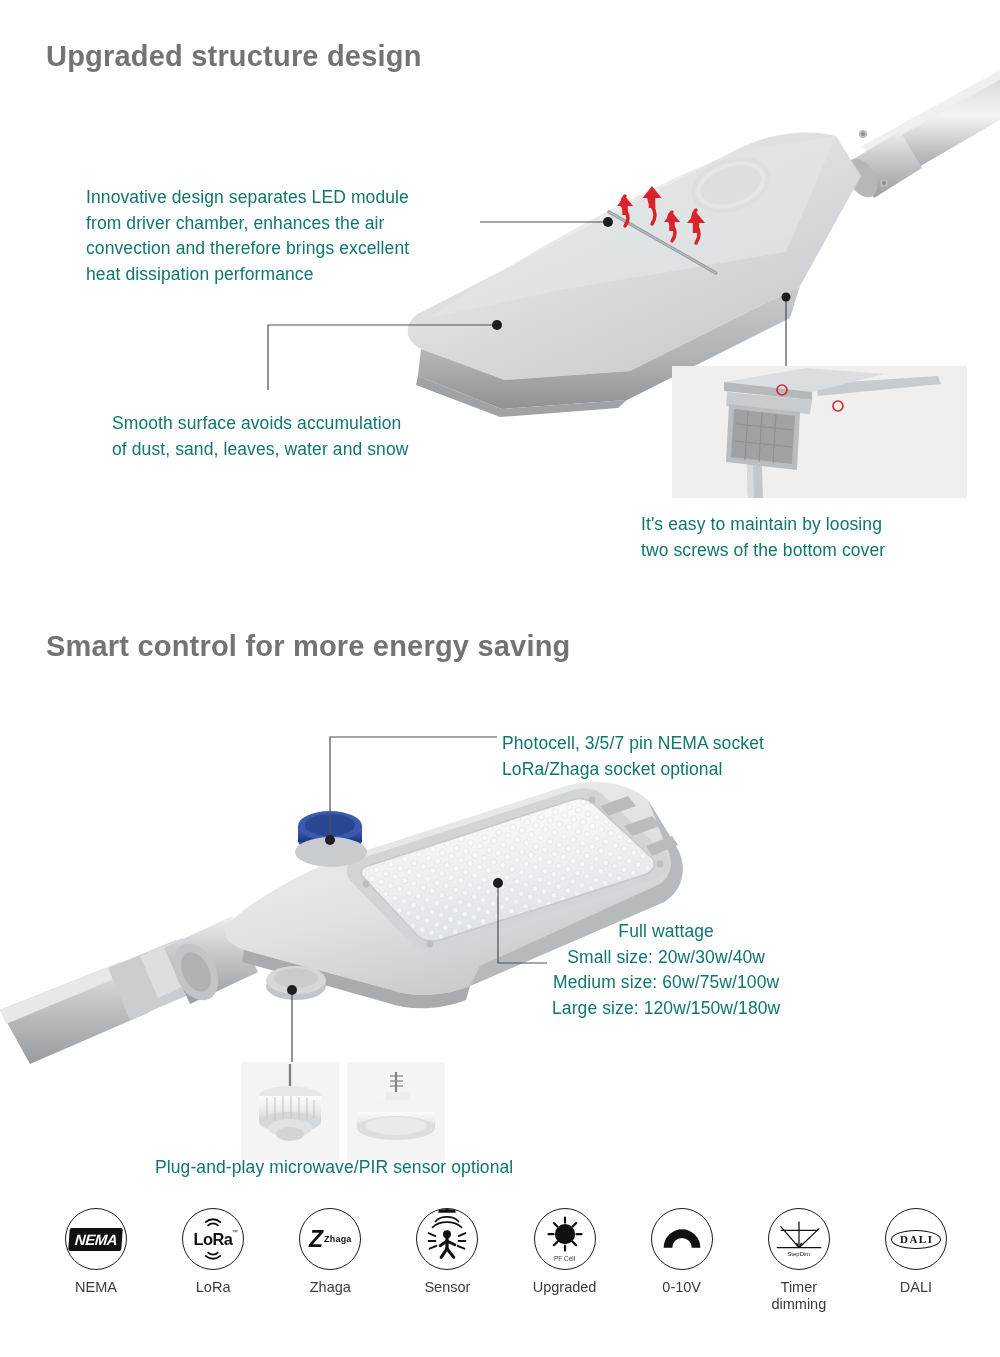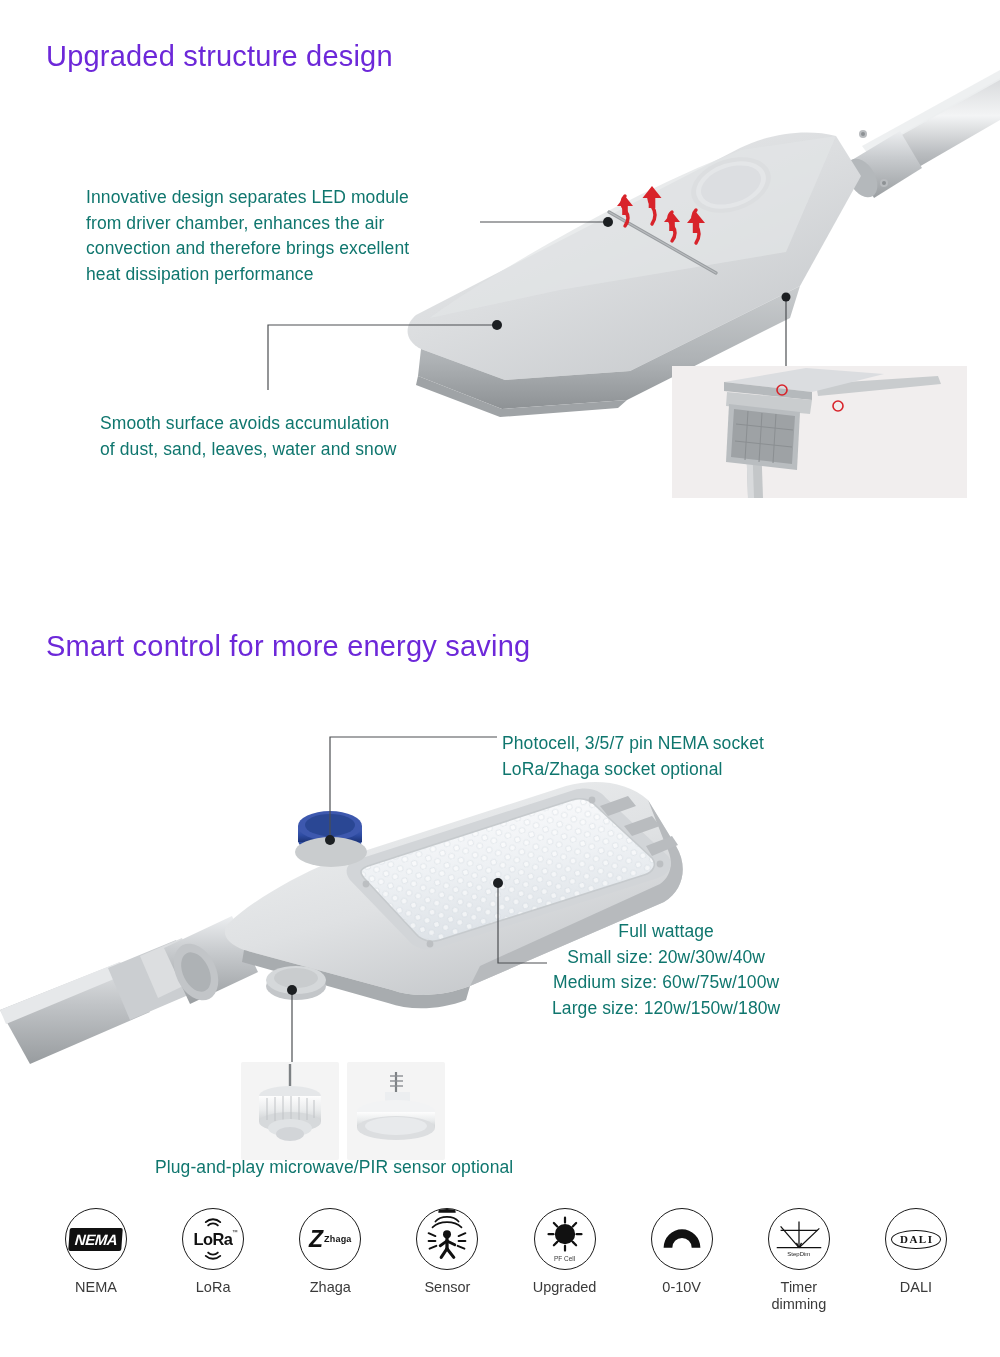--- a/index.html
+++ b/index.html
@@ -6,39 +6,39 @@
   html, body {
     width: 1000px; height: 1357px;
     background: #ffffff;
     font-family: "Liberation Sans", sans-serif;
     overflow: hidden;
   }
   .page { position: relative; width: 1000px; height: 1357px; background: #fff; }
 
   .section-title {
     position: absolute;
-    color: #6d28d9;
+    color: #737373;
     font-size: 29px;
-    font-weight: 400;
+    font-weight: 700;
     letter-spacing: 0.2px;
     white-space: nowrap;
   }
   #title-upgraded { left: 46px; top: 40px; }
   #title-smart { left: 46px; top: 630px; text-align: center; }
 
   .callout {
     position: absolute;
     color: #0f766e;
     font-size: 17.5px;
     line-height: 25.5px;
     white-space: pre-line;
     letter-spacing: 0.1px;
   }
   #callout-heat { left: 86px; top: 185px; }
-  #callout-smooth { left: 100px; top: 411px; }
+  #callout-smooth { left: 112px; top: 411px; }
   #callout-maintain { left: 641px; top: 512px; text-align: left; }
   #callout-photocell { left: 502px; top: 731px; }
   #callout-wattage { left: 552px; top: 919px; text-align: center; }
   #caption-sensor { left: 155px; top: 1155px; }
 
   
   .overlay { position: absolute; left: 0; top: 0; width: 1000px; height: 1357px; pointer-events: none; }
 
   
   .inset-card {
@@ -257,20 +257,22 @@
       <path d="M762 413 L759 462"></path>
       <path d="M776 414 L773 463"></path>
       <path d="M736 424 L793 430"></path>
       <path d="M735 441 L792 447"></path>
     </g>
 
     <circle cx="782" cy="390" r="5" fill="none" stroke="#d8232a" stroke-width="1.6"></circle>
     <circle cx="838" cy="406" r="5" fill="none" stroke="#d8232a" stroke-width="1.6"></circle>
   </svg>
 
+  <div class="callout" id="callout-maintain">It's easy to maintain by loosing
+two screws of the bottom cover</div>
 
   <div class="section-title" id="title-smart">Smart control for more energy saving</div>
 
   <svg class="overlay">
     <defs>
       <linearGradient id="poleG" x1="0" y1="0" x2="0" y2="1">
         <stop offset="0%" stop-color="#e3e5e7"></stop>
         <stop offset="40%" stop-color="#c2c5c8"></stop>
         <stop offset="100%" stop-color="#989c9f"></stop>
       </linearGradient>

